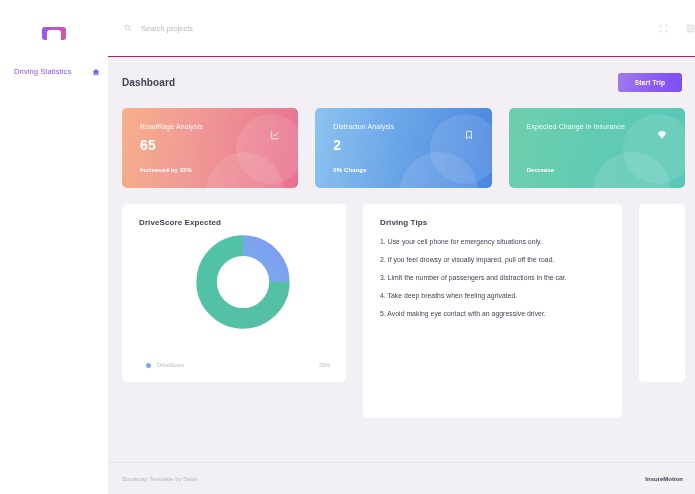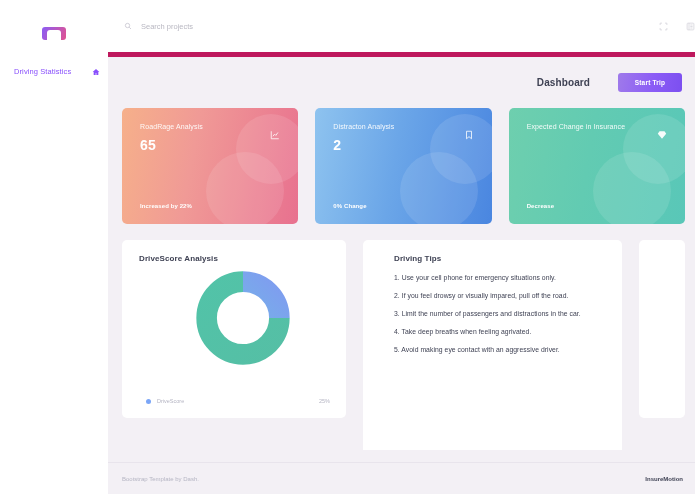--- a/index.html
+++ b/index.html
@@ -55,54 +55,54 @@
     display: flex; flex-direction: column;
     background: #f3f0f5;
     position: relative;
   }
 
   
   .topbar {
     height: 57px; background: #ffffff;
     display: flex; align-items: center;
     padding: 0 0 0 16px;
-    border-bottom: 5px solid #be185d;
+    border-bottom: 1px solid #be185d;
     flex: 0 0 57px;
   }
   .search-box { display: flex; align-items: center; gap: 9px; flex: 1; }
   .search-input {
     border: 0; outline: 0; background: transparent;
     font-family: "Liberation Sans", sans-serif;
     font-size: 7.5px; color: #b5b5c3; width: 200px;
     padding: 0;
   }
   .search-input::placeholder { color: #b9b8c2; }
   .top-icons { display: flex; align-items: center; gap: 18px; }
 
   
   .content { flex: 1; padding: 16px 10px 0 14px; overflow: hidden; }
 
   .page-head {
-    display: flex; align-items: center; justify-content: flex-end;
-    margin-bottom: 16px; padding-right: 3px; gap: 28px;
+    display: flex; align-items: center; justify-content: space-between;
+    margin-bottom: 16px; padding-right: 3px;
   }
   .page-title { font-size: 10px; font-weight: bold; color: #3f4254; letter-spacing: .1px; }
   .btn-primary {
     background: linear-gradient(100deg, #9f7aea 0%, #8b5cf6 55%, #7c4ff0 100%);
     color: #ffffff; border: 0; border-radius: 3px;
     font-size: 6.5px; font-weight: bold;
     font-family: "Liberation Sans", sans-serif;
     padding: 6px 0; width: 64px; text-align: center;
     cursor: pointer; letter-spacing: .2px;
   }
 
   
   .stat-row { display: flex; gap: 17px; margin-bottom: 16px; }
   .stat-card {
-    flex: 1; height: 116px; border-radius: 5px;
+    flex: 1; height: 80px; border-radius: 5px;
     position: relative; overflow: hidden;
     padding: 15px 14px 0 18px;
     color: #ffffff;
   }
   .stat-card.c1 { background: linear-gradient(100deg, #f6b08a 0%, #f09a96 40%, #e8718f 100%); }
   .stat-card.c2 { background: linear-gradient(100deg, #8ec3ef 0%, #6ba6e8 45%, #4a86e0 100%); }
   .stat-card.c3 { background: linear-gradient(100deg, #6ecfae 0%, #62cbb2 45%, #59c7b8 100%); }
   .blob {
     position: absolute; border-radius: 50%;
     background: rgba(255,255,255,0.11);
@@ -113,21 +113,21 @@
   .stat-label { font-size: 7px; color: rgba(255,255,255,.93); position: relative; z-index: 2; letter-spacing: .1px; }
   .stat-value { font-size: 14px; font-weight: bold; margin-top: 7px; position: relative; z-index: 2; letter-spacing: .1px; }
   .stat-value.small { font-size: 13px; }
   .stat-foot { position: absolute; left: 18px; bottom: 15px; font-size: 6px; font-weight: bold; z-index: 2; letter-spacing: .1px; }
   .stat-icon { position: absolute; right: 18px; top: 18px; z-index: 3; opacity: .95; }
 
   
   .lower-row { display: flex; gap: 17px; align-items: flex-start; }
   .panel { background: #ffffff; border-radius: 5px; }
   .panel-donut { width: 224px; height: 178px; padding: 14px 0 0 17px; position: relative; flex: 0 0 224px; }
-  .panel-tips { flex: 1; height: 214px; padding: 14px 16px 0 31px; }
+  .panel-tips { flex: 1; height: 214px; padding: 14px 16px 0 17px; }
   .panel-empty { flex: 0 0 46px; height: 178px; }
   .panel-title { font-size: 8px; font-weight: bold; color: #3f4254; letter-spacing: .1px; }
 
   .donut-wrap { display: flex; justify-content: center; margin-top: 7px; }
   .legend {
     position: absolute; left: 24px; right: 16px; bottom: 14px;
     display: flex; align-items: center;
   }
   .legend-dot { width: 5px; height: 5px; border-radius: 50%; background: #7ba6f7; margin-right: 6px; }
   .legend-label { font-size: 5.5px; color: #b5b5c3; flex: 1; }
@@ -248,21 +248,21 @@
               <path d="M6 3h12l4 6-10 12L2 9z"></path>
             </svg>
           </span>
         </div>
 
       </div>
 
       <div class="lower-row">
 
         <div class="panel panel-donut">
-          <div class="panel-title">DriveScore Analysis</div>
+          <div class="panel-title">DriveScore Expected</div>
           <div class="donut-wrap">
             <svg width="96" height="96" viewBox="0 0 42 42">
               <defs>
                 <linearGradient id="gradBlue" x1="0" y1="0" x2="1" y2="1">
                   <stop offset="0%" stop-color="#6cc7e0"></stop>
                   <stop offset="100%" stop-color="#7f9cf0"></stop>
                 </linearGradient>
                 <linearGradient id="gradTeal" x1="0" y1="1" x2="1" y2="0">
                   <stop offset="0%" stop-color="#55bfa5"></stop>
                   <stop offset="100%" stop-color="#52c3a8"></stop>

